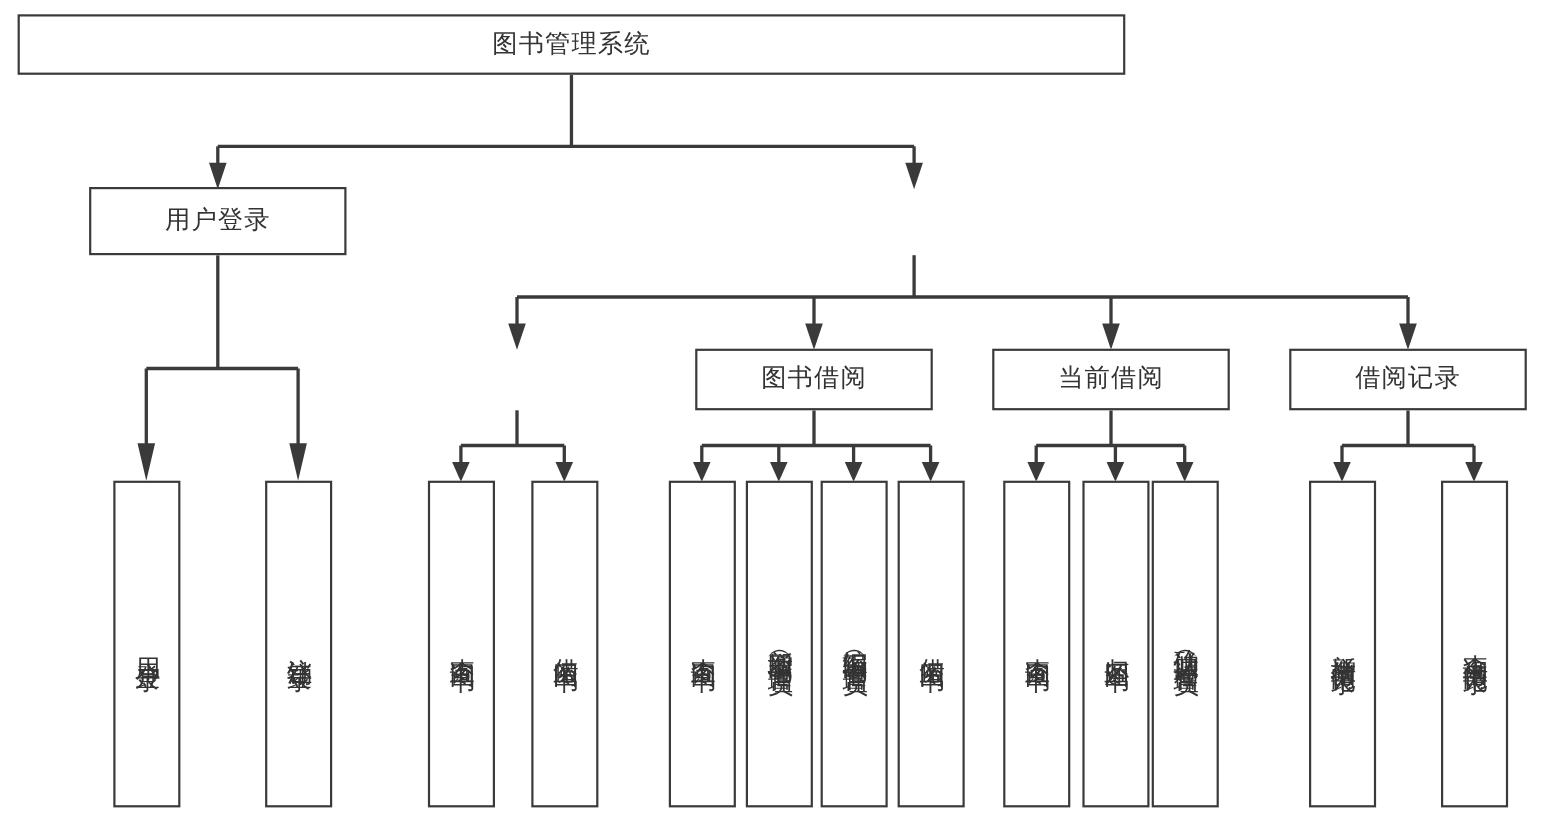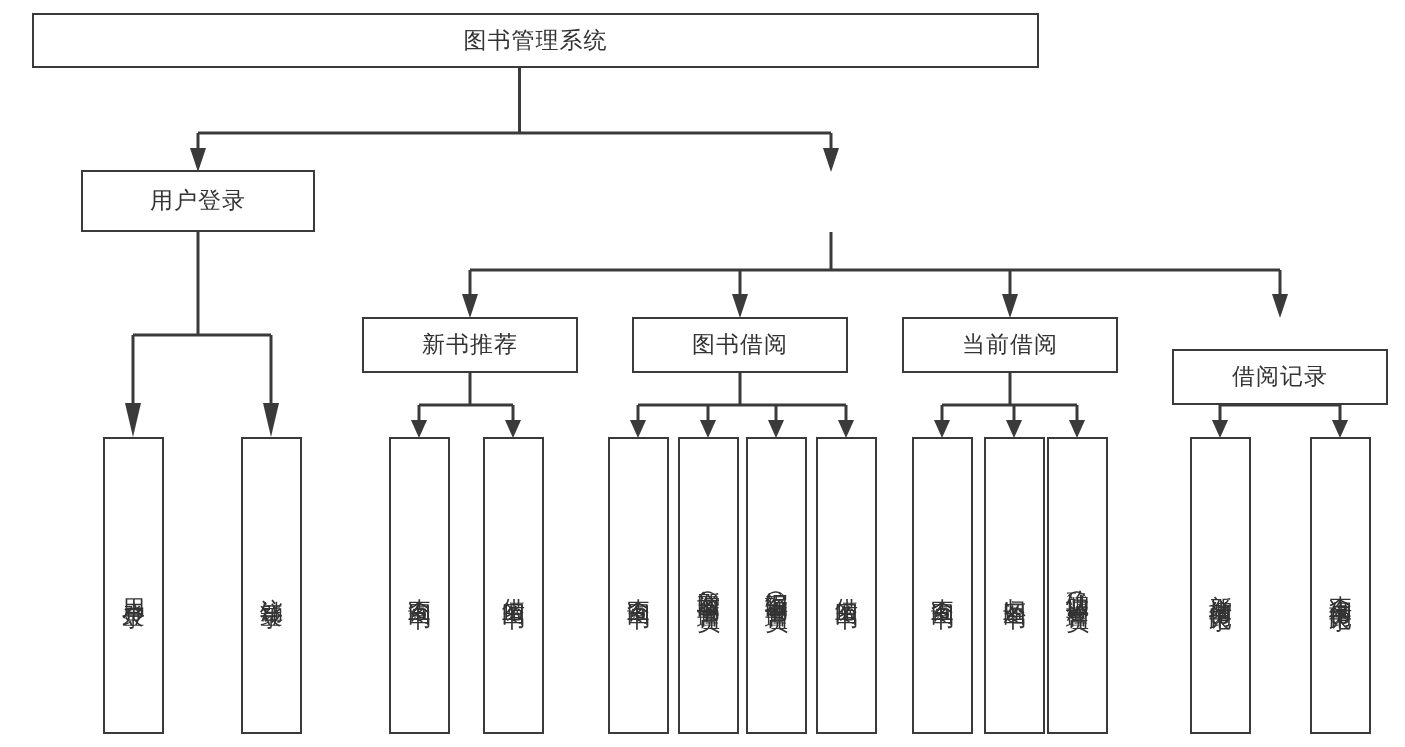--- a/index.html
+++ b/index.html
@@ -130,38 +130,35 @@
       <polygon points="768,420 784,420 776,438"></polygon>
       <polygon points="838,420 854,420 846,438"></polygon>
       <polygon points="934,420 950,420 942,438"></polygon>
       <polygon points="1006,420 1022,420 1014,438"></polygon>
       <polygon points="1069,420 1085,420 1077,438"></polygon>
       <polygon points="1212,420 1228,420 1220,438"></polygon>
       <polygon points="1332,420 1348,420 1340,438"></polygon>
     </g>
   </svg>
 
-  <div class="node h" style="left:16px; top:13px; width:1007px; height:55px;margin-left:16px;">
+  <div class="node h" style="left:16px; top:13px; width:1007px; height:55px;">
     <span>图书管理系统</span>
   </div>
 
   <div class="node h" style="left:81px; top:170px; width:234px; height:62px;">
     <span>用户登录</span>
   </div>
 
-  <div class="node h" style="left:362px; top:317px; width:216px; height:56px;">
-    <span>新书推荐</span>
-  </div>
   <div class="node h" style="left:902px; top:317px; width:216px; height:56px;">
     <span>当前借阅</span>
   </div>
   <div class="node h" style="left:632px; top:317px; width:216px; height:56px;">
     <span>图书借阅</span>
   </div>
-  <div class="node h" style="left:1172px; top:317px; width:216px; height:56px;margin-top:32px;">
+  <div class="node h" style="left:1172px; top:317px; width:216px; height:56px;">
     <span>借阅记录</span>
   </div>
 
   <div class="node v" style="left:103px; top:437px; width:61px; height:297px;">
     <span class="vtext">用户登录</span>
   </div>
   <div class="node v" style="left:241px; top:437px; width:61px; height:297px;">
     <span class="vtext">注销登录</span>
   </div>
 

